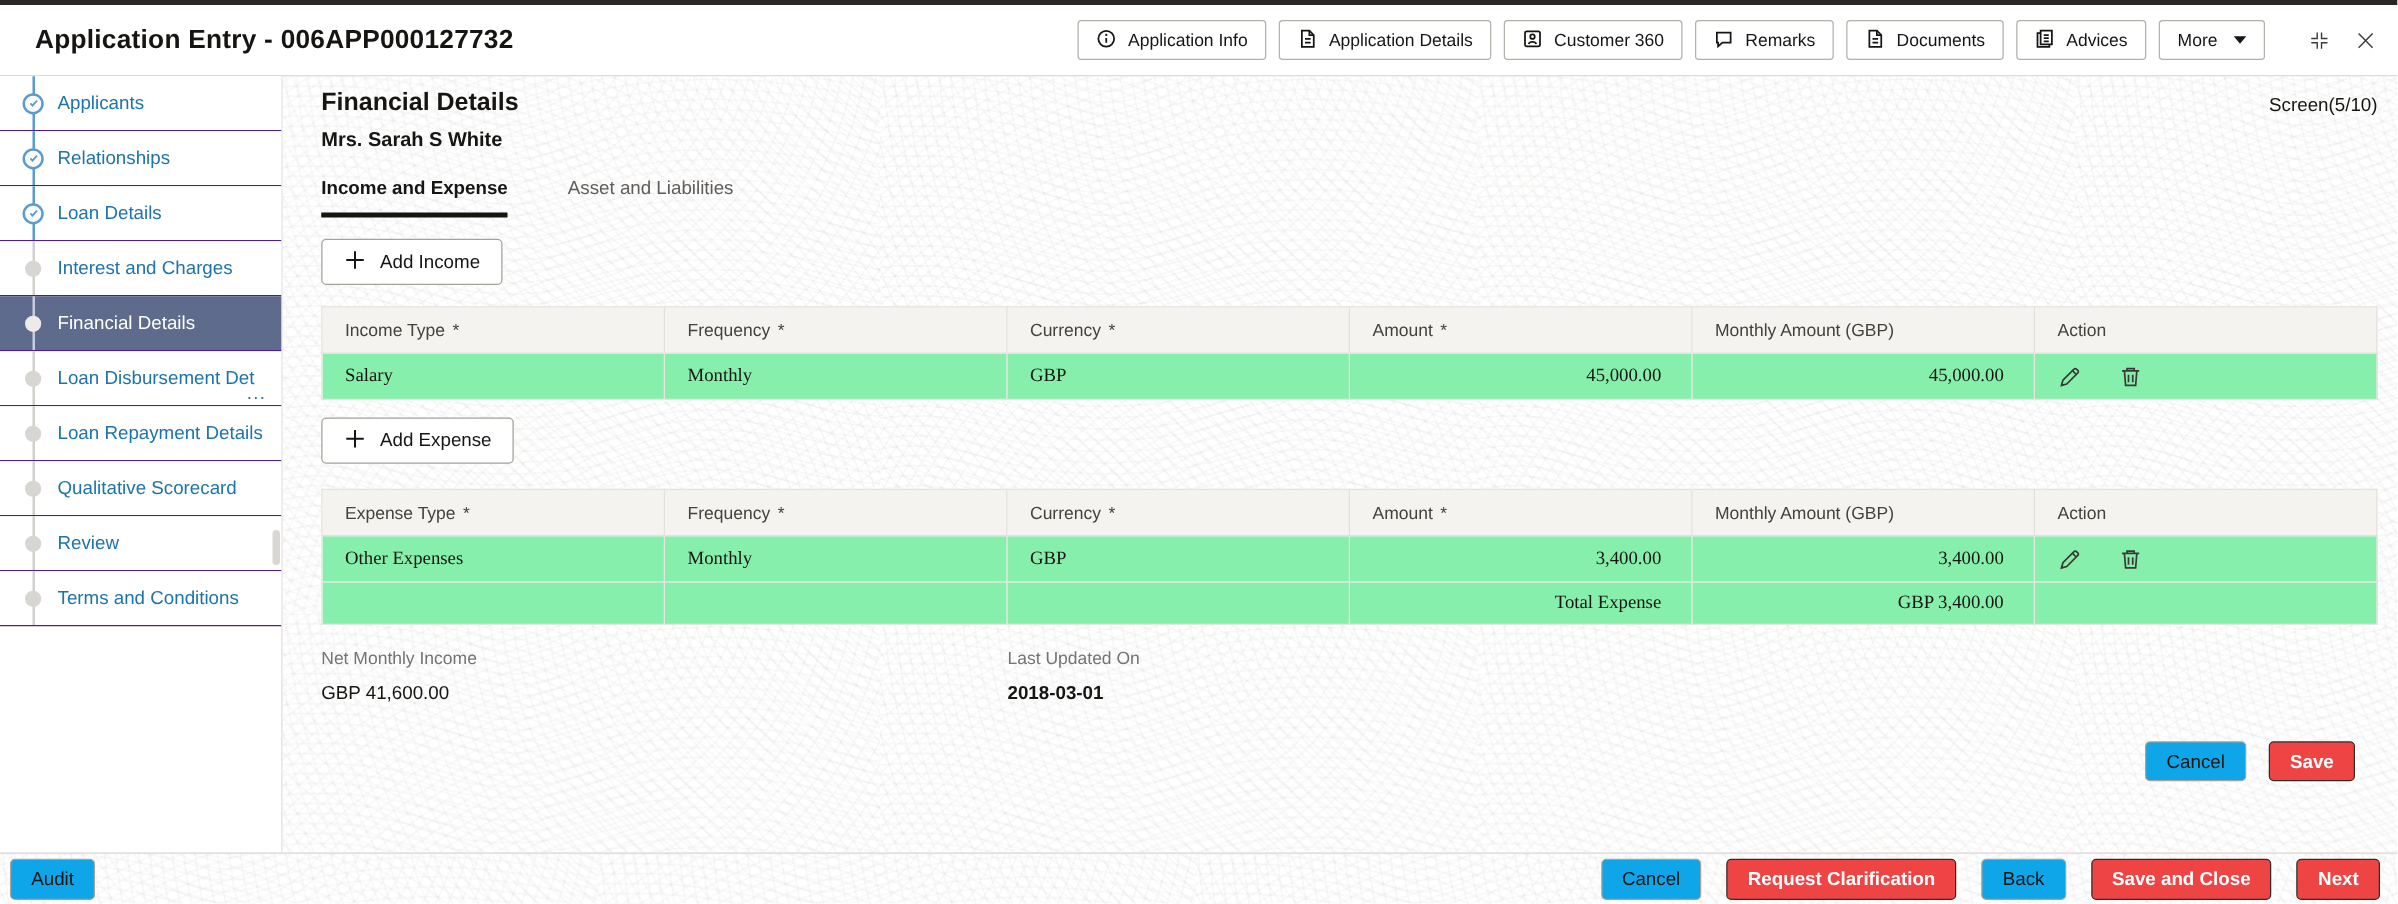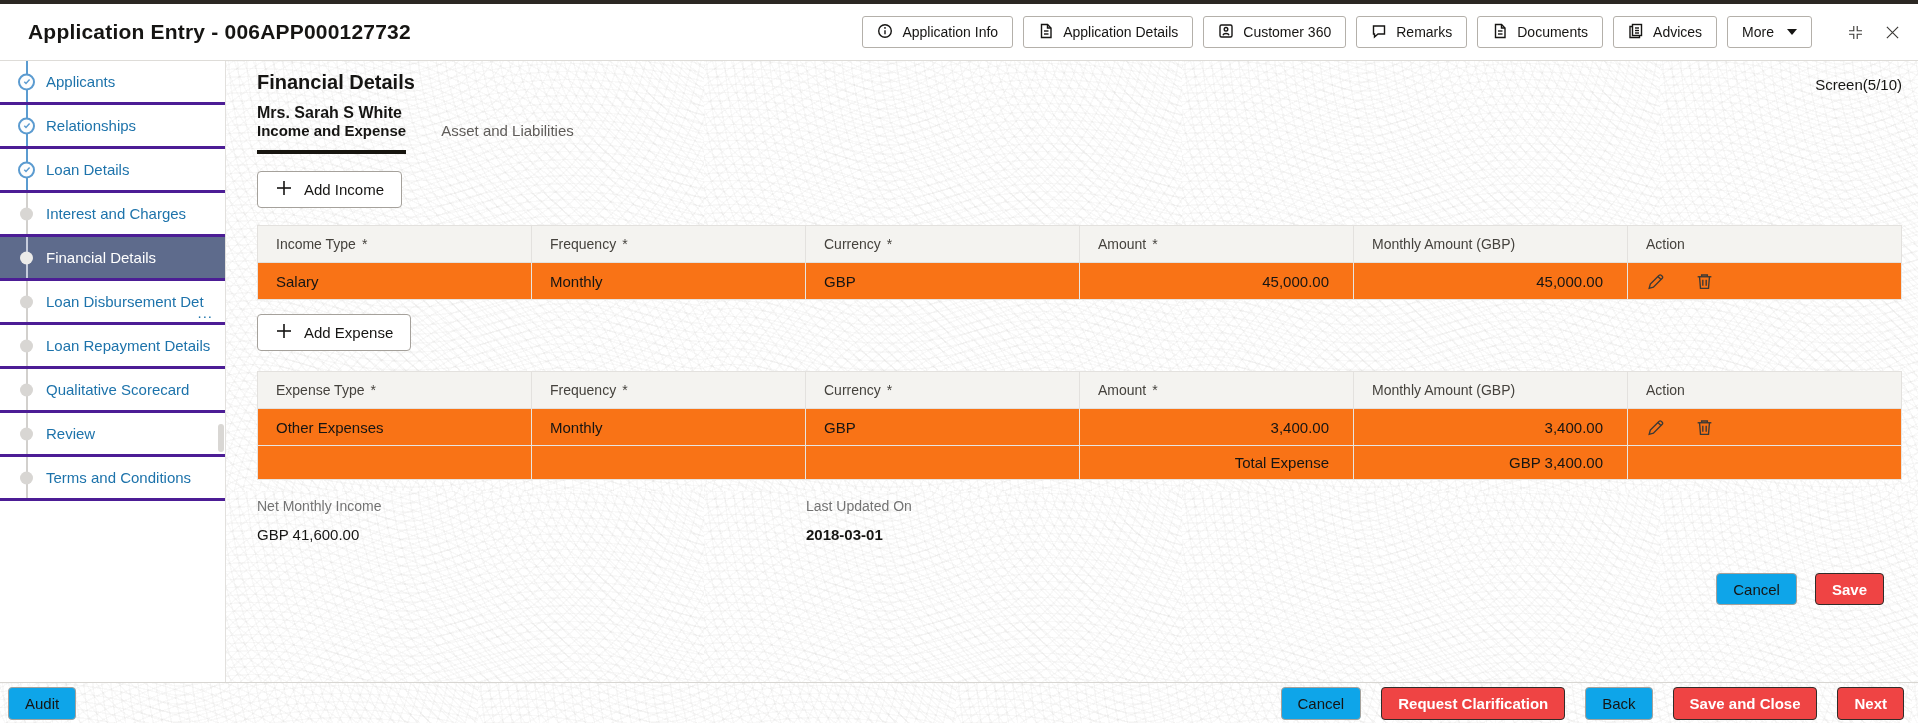--- a/index.html
+++ b/index.html
@@ -25,21 +25,21 @@
   .win-icons svg { width:19px; height:19px; stroke:#161513; fill:none; stroke-width:1.8; cursor:pointer; }
 
   
   .bodyrow { flex:1 1 auto; display:flex; min-height:0; }
 
   
   .sidebar { width:226px; flex:0 0 auto; border-right:1px solid #e2e0dd; background:#fff;
              position:relative; }
   .nav-item { position:relative; height:44px; display:flex; align-items:center;
               padding-left:46px; font-size:15px; color:#1d73ab;
-              border-bottom:3px solid #4c1d95; background:#fff; cursor:pointer; }
+              border-bottom:1px solid #4c1d95; background:#fff; cursor:pointer; }
   .nav-item::before { content:""; position:absolute; left:26px; top:0; bottom:0; width:2px;
                       background:#d2d0cd; }
   .nav-item.done::before { background:#5b9bd0; }
   .nav-item.selected { background:#5e6b8c; color:#fff; }
   .nav-item.selected::before { background:#c7cddd; }
   .dot-done { position:absolute; left:18px; top:50%; transform:translateY(-50%);
               width:17px; height:17px; border-radius:50%; border:2px solid #5b9bd0;
               background:#fdfdfd; display:flex; align-items:center; justify-content:center; }
   .dot-done svg { width:10px; height:10px; stroke:#5b9bd0; fill:none; stroke-width:2; }
   .dot-pending { position:absolute; left:20px; top:50%; transform:translateY(-50%);
@@ -58,35 +58,35 @@
        repeating-radial-gradient(circle at 72% 118%, rgba(95,90,82,.036) 0 1.5px, transparent 1.5px 8px),
        repeating-radial-gradient(circle at 104% -8%, rgba(95,90,82,.040) 0 1.5px, transparent 1.5px 9px);
      background-size:478px 430px; }
   .main > * { position:relative; z-index:1; }
 
   .head-row { display:flex; justify-content:space-between; align-items:flex-start; }
   .page-title { font-size:20px; font-weight:bold; }
   .screen-ind { font-size:15px; padding-top:5px; }
   .subtitle { margin-top:10px; font-size:16px; font-weight:bold; }
 
-  .tabs { display:flex; gap:35px; }
+  .tabs { margin-top:20px; display:flex; gap:48px; }
   .tab { font-size:15px; padding-bottom:11px; color:#5f5c59; cursor:pointer; }
   .tab.active { color:#161513; font-weight:bold; border-bottom:4px solid #17150f; }
 
   .btn-add { display:inline-flex; align-items:center; gap:11px; height:37px; padding:0 17px;
              background:#fff; border:1px solid #a5a19b; border-radius:4px; font-size:15px;
              color:#161513; cursor:pointer; }
   .btn-add svg { width:18px; height:18px; stroke:#161513; fill:none; stroke-width:1.6; }
   .mt17 { margin-top:17px; } .mt14 { margin-top:14px; } .mt20 { margin-top:20px; }
 
   table.grid { width:100%; border-collapse:collapse; table-layout:fixed; background:#fff; }
   table.grid th { background:#f4f3f0; height:37px; font-size:14px; font-weight:normal;
                   color:#45423d; text-align:left; padding:0 18px; border:1px solid #e3e1de; }
   table.grid td { height:37px; font-size:15px; color:#161513; padding:0 18px;
-                  border:1px solid #e7e5e2; background:#f97316; }
+                  border:1px solid #e7e5e2; background:#86efac;font-family:Liberation Serif, serif; }
   table.grid tr.total td { height:34px; }
   .r { text-align:right; padding-right:24px !important; }
   .ast { margin-left:6px; }
   .cell-actions { display:flex; align-items:center; gap:30px; }
   .icon-btn { display:inline-flex; cursor:pointer; }
   .icon-btn svg { width:19px; height:19px; stroke:#3b3936; fill:none; stroke-width:1.3; }
 
   .summary { margin-top:18px; display:flex; }
   .sum-col1 { width:549px; }
   .sum-label { font-size:14px; color:#737373; }

